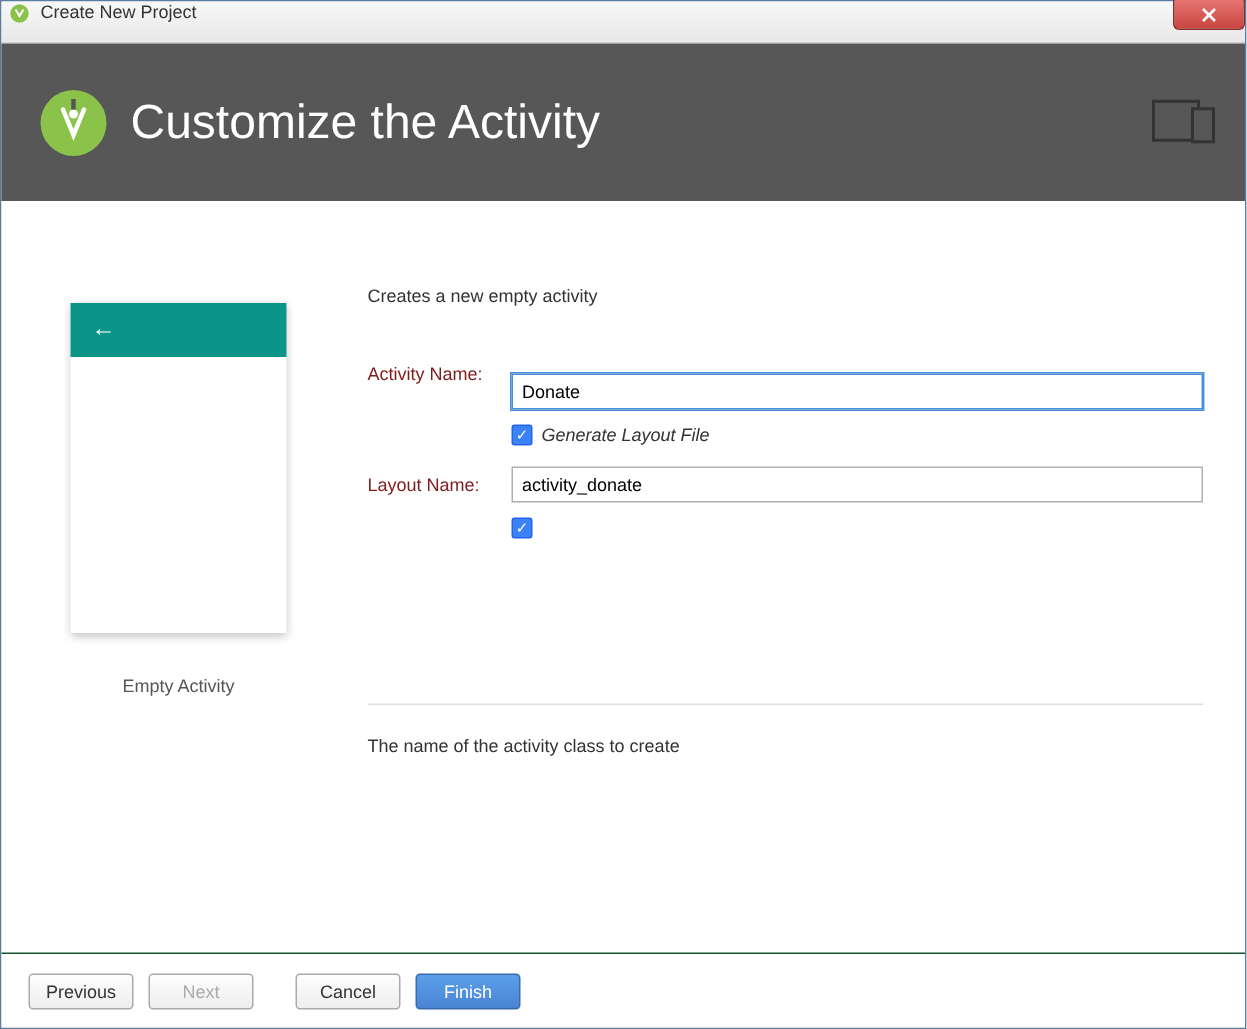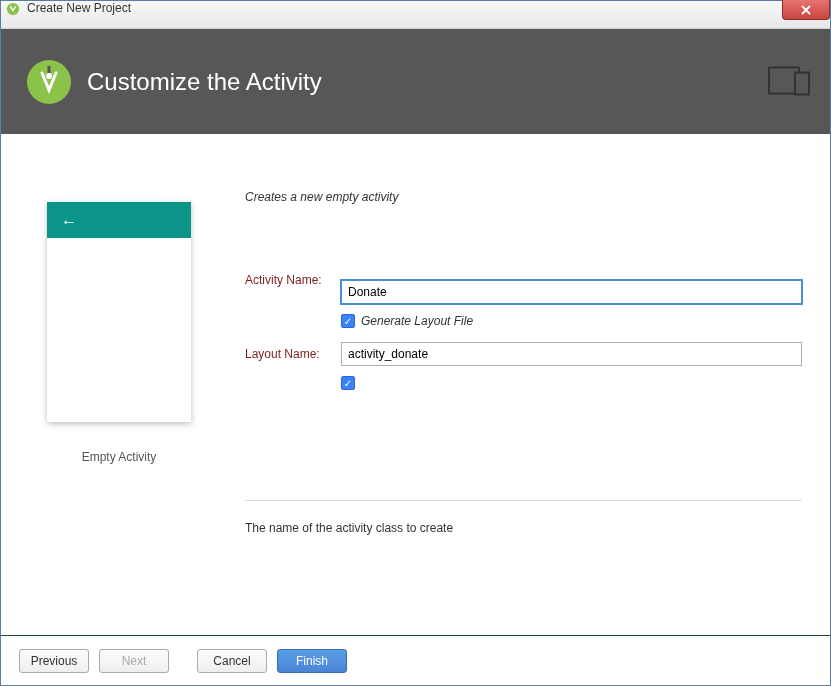--- a/index.html
+++ b/index.html
@@ -66,21 +66,21 @@
       padding: 0 24px;
       position: relative;
     }
     .banner-logo {
       width: 48px;
       height: 48px;
       margin-right: 14px;
     }
     .banner-title {
       color: #fff;
-      font-size: 24px;
+      font-size: 32px;
       font-weight: 300;
     }
     .banner-right-icon {
       position: absolute;
       right: 18px;
       top: 50%;
       transform: translateY(-50%);
     }
     .content {
       flex: 1;
@@ -123,23 +123,22 @@
       margin-top: 28px;
       font-size: 12px;
       color: #555;
     }
     .form-col {
       flex: 1;
     }
     .description {
       font-size: 12px;
       color: #333;
-      margin-bottom: 52px;
+      margin-bottom: 21px;
       margin-top: 36px;
-      font-style: italic;
     }
     .form-row {
       display: flex;
       align-items: center;
       margin-bottom: 10px;
     }
     .form-label {
       width: 96px;
       font-size: 12px;
       color: #7f1d1d;

